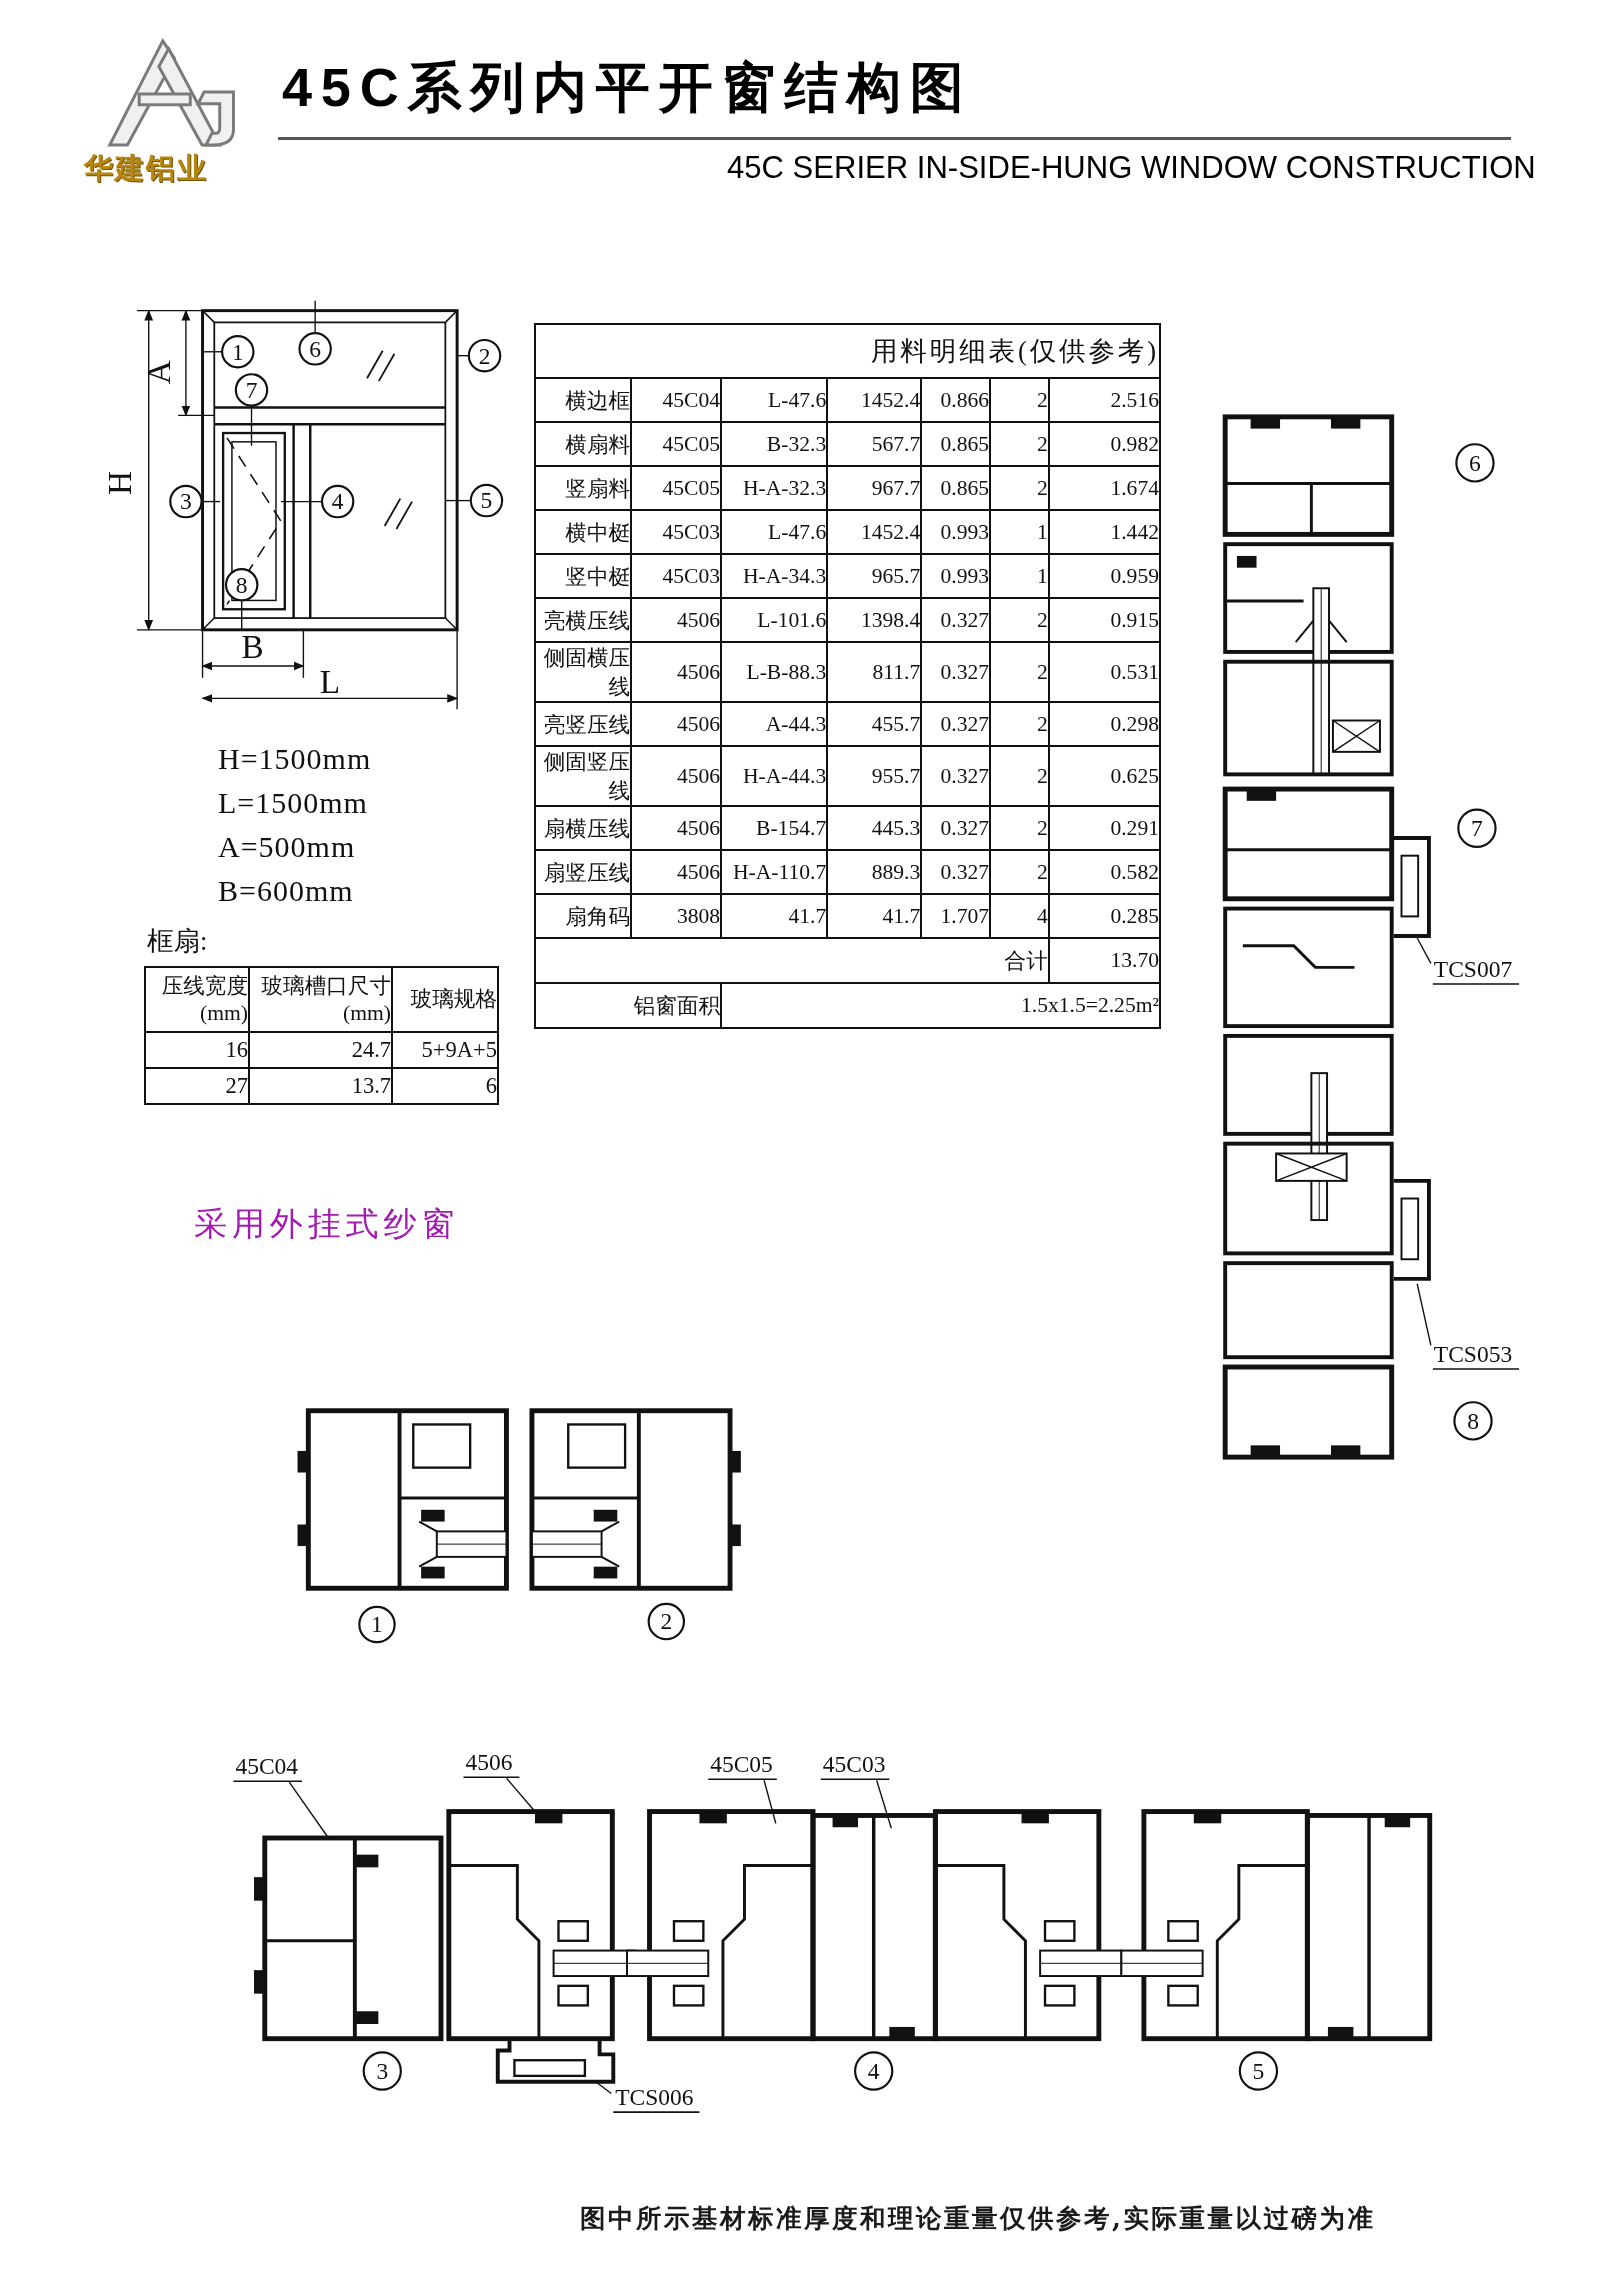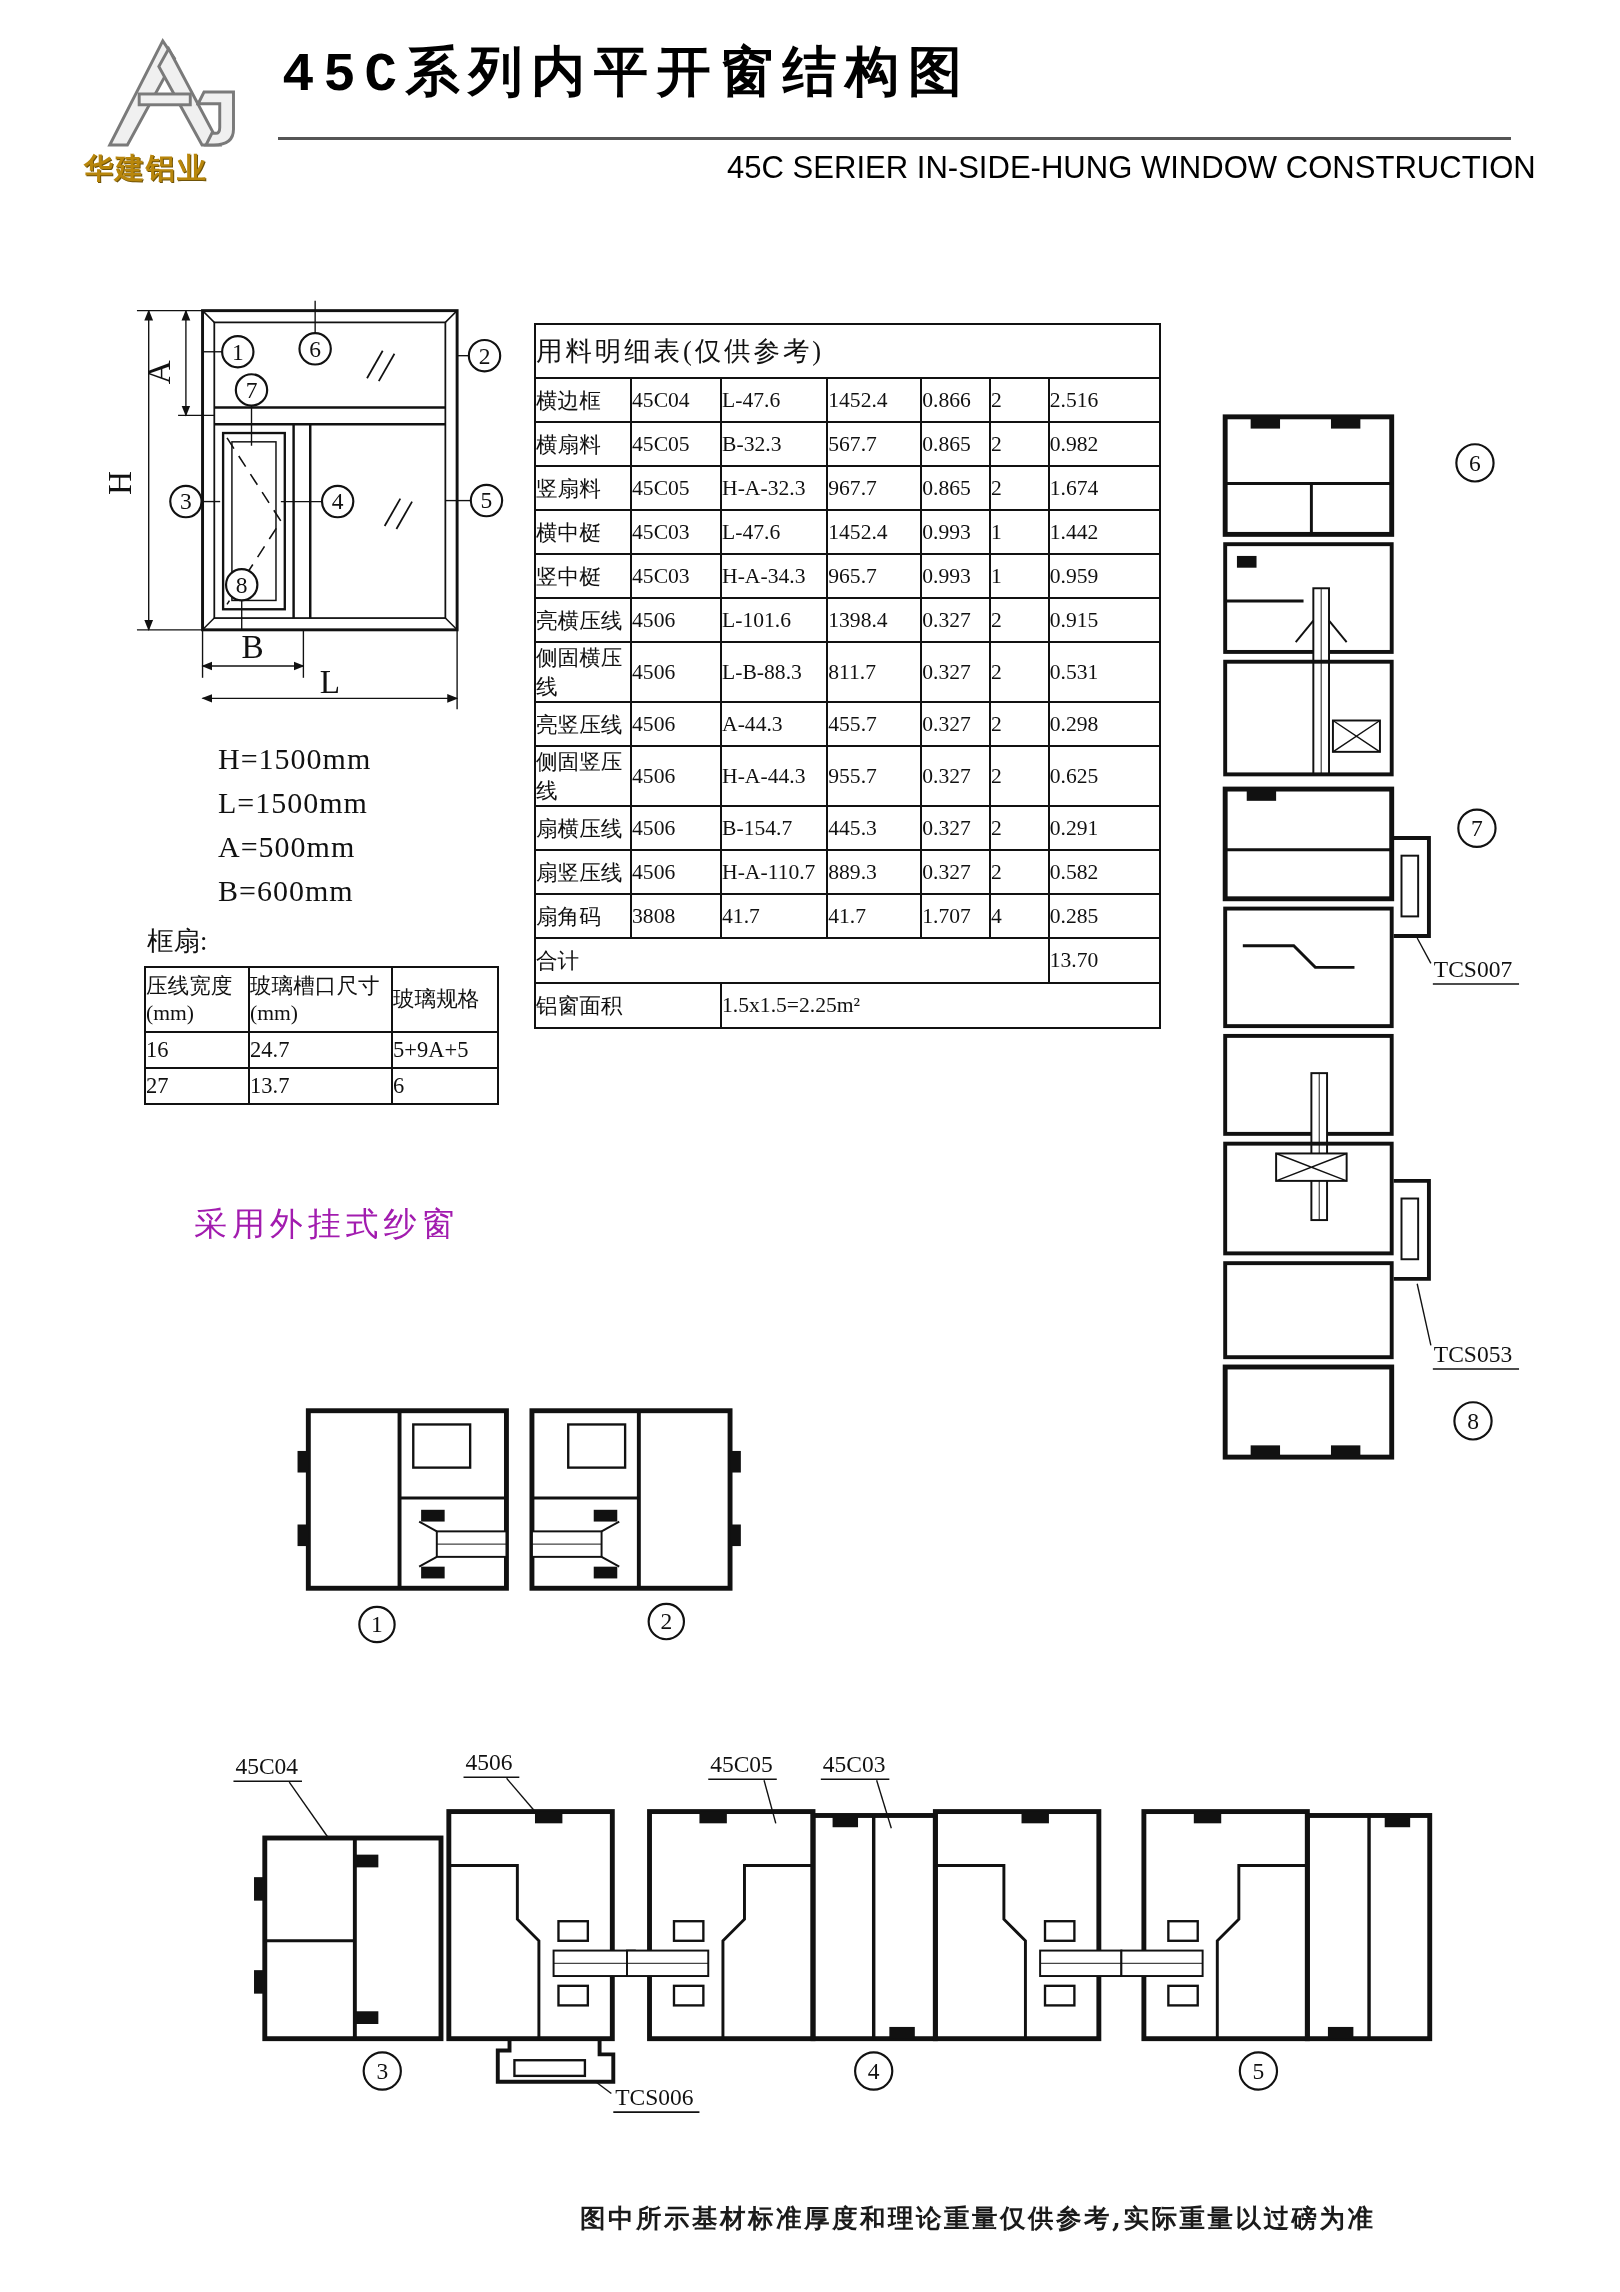--- a/index.html
+++ b/index.html
@@ -2,34 +2,34 @@
 <html><head>
 <meta charset="utf-8">
 <style>
   *{margin:0;padding:0;box-sizing:border-box}
   html,body{background:#9a9a9a}
   .page{position:relative;width:1620px;height:2293px;background:#ffffff;
         font-family:"Liberation Serif","DejaVu Serif",serif;color:#111;overflow:hidden;margin:0 auto}
   .abs{position:absolute}
 
   
-  .title{left:282px;top:36px;font-size:54px;font-weight:bold;letter-spacing:8.8px;
-         font-family:Liberation Mono, monospace;color:#000}
+  .title{left:282px;top:52px;font-size:54px;font-weight:bold;letter-spacing:8.8px;
+         font-family:Liberation Sans, sans-serif;color:#000}
   .hrule{left:278px;top:137px;width:1233px;height:2.9px;background:#555}
   .subtitle{left:727px;top:149px;width:711px;font-size:32px;color:#000;
             font-family:"Liberation Sans","DejaVu Sans",sans-serif;transform:scaleX(.97);transform-origin:left top;white-space:nowrap}
   .logo-text{left:84px;top:149px;width:186px;font-size:29px;font-weight:bold;
              color:#b8860b;letter-spacing:2px;text-shadow:1px 1px 0 #6e5208}
 
   
   .dims{left:218px;top:737px;font-size:30px;line-height:44px;letter-spacing:1px}
 
   
   .kx-label{left:147px;top:923px;font-size:26.5px}
-  table{border-collapse:collapse;text-align:left;table-layout:fixed}
+  table{border-collapse:collapse;text-align:right;table-layout:fixed}
   .kx-table{left:144px;top:966px;width:353px}
   .kx-table th,.kx-table td{border:2.5px solid #111;font-weight:normal}
   .kx-table th{height:65px;font-size:21.6px;line-height:26.5px;white-space:pre-line}
   .kx-table td{height:36px;font-size:22.5px}
 
   
   .mat-table{left:534px;top:323px;width:627px}
   .mat-table th,.mat-table td{border:2.4px solid #111;font-weight:normal;overflow:hidden}
   .mat-title{height:54px;font-size:26.5px;letter-spacing:2.9px}
   .mat-head th{height:57px;font-size:21.6px}

